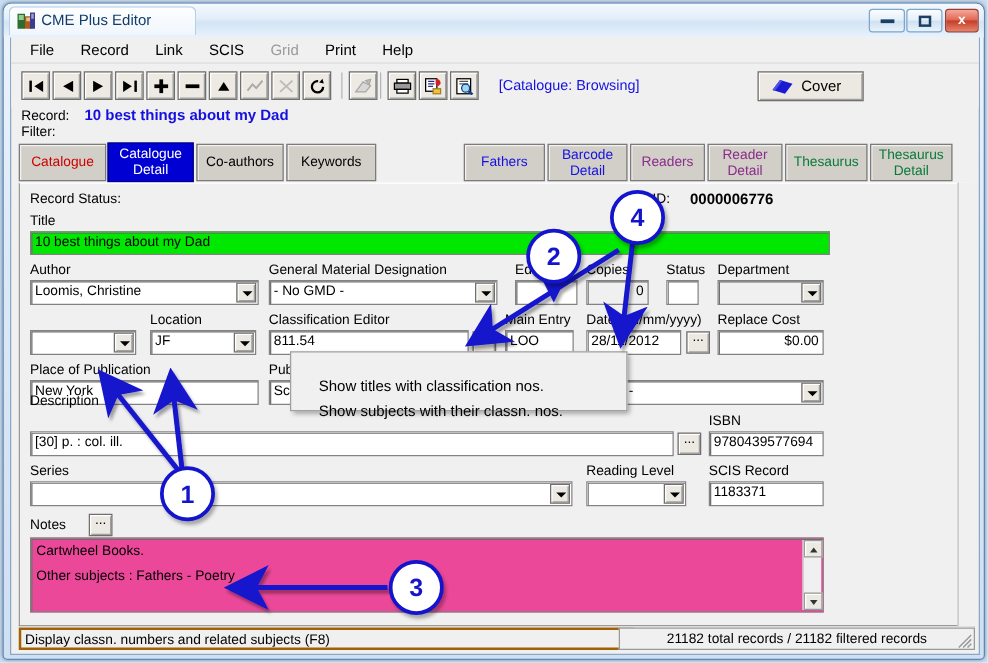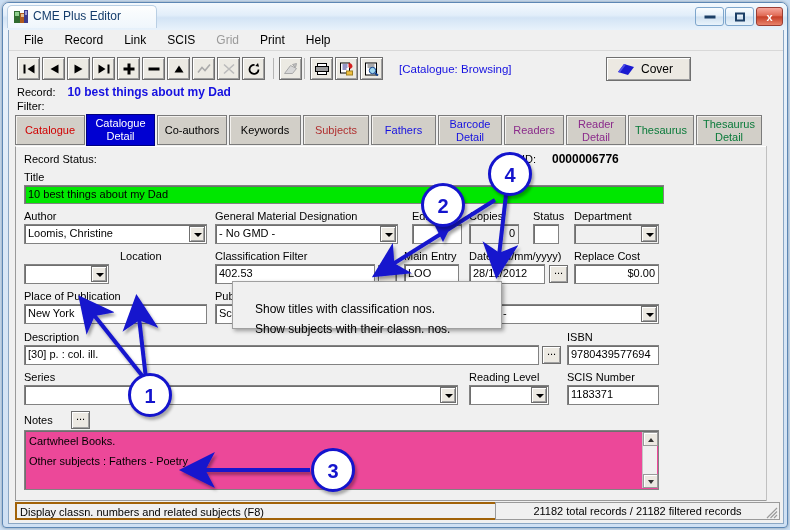--- a/index.html
+++ b/index.html
@@ -394,21 +394,20 @@
     <div id="filterrow">Filter:</div>
 
     <div id="tabstrip">
       <div class="tab" style="left:0px;width:70px;color:#d00000;padding-top:8px">Catalogue</div>
       <div class="tab sel" style="left:71px;width:69px">
         <div>Catalogue</div>
         <div>Detail</div>
       </div>
       <div class="tab" style="left:142px;width:70px;padding-top:8px">Co-authors</div>
       <div class="tab" style="left:214px;width:72px;padding-top:8px">Keywords</div>
-      <div class="tab" style="left:288px;width:66px;color:#b03030;padding-top:8px">Subjects</div>
       <div class="tab" style="left:356px;width:65px;color:#1510e0;padding-top:8px">Fathers</div>
       <div class="tab" style="left:423px;width:64px;color:#1510e0">
         <div>Barcode</div>
         <div>Detail</div>
       </div>
       <div class="tab" style="left:489px;width:60px;color:#8b2b8b;padding-top:8px">Readers</div>
       <div class="tab" style="left:551px;width:60px;color:#8b2b8b">
         <div>Reader</div>
         <div>Detail</div>
       </div>
@@ -456,23 +455,27 @@
         <span class="arrow"></span>
       </div>
 
       <div class="lbl" style="left:8px;top:117px">Site</div>
       <div class="combo" style="left:8px;top:117px;width:85px;height:20px">
         <span></span>
         <span class="arrow"></span>
       </div>
 
       <div class="lbl" style="left:104px;top:103px">Location</div>
-
-      <div class="lbl" style="left:199px;top:103px">Classification Filter</div>
-      <div class="fld" style="left:199px;top:117px;width:160px;height:20px">402.53</div>
+      <div class="combo" style="left:104px;top:117px;width:85px;height:20px">
+        <span>JF</span>
+        <span class="arrow"></span>
+      </div>
+
+      <div class="lbl" style="left:199px;top:103px">Classification Editor</div>
+      <div class="fld" style="left:199px;top:117px;width:160px;height:20px">811.54</div>
       <div class="dots" style="left:362px;top:118px">...</div>
 
       <div class="lbl" style="left:388px;top:103px">Main Entry</div>
       <div class="fld" style="left:388px;top:117px;width:55px;height:20px">LOO</div>
 
       <div class="lbl" style="left:453px;top:103px">Date (dd/mm/yyyy)</div>
       <div class="fld" style="left:453px;top:117px;width:76px;height:20px">28/11/2012</div>
       <div class="dots" style="left:533px;top:118px">...</div>
 
       <div class="lbl" style="left:558px;top:103px">Replace Cost</div>
@@ -482,40 +485,40 @@
       <div class="fld" style="left:8px;top:157px;width:183px;height:20px">New York</div>
 
       <div class="lbl" style="left:199px;top:143px">Publisher</div>
       <div class="fld" style="left:199px;top:157px;width:183px;height:20px">Sch</div>
 
       <div class="combo" style="left:420px;top:157px;width:223px;height:20px">
         <span>- No country -</span>
         <span class="arrow"></span>
       </div>
 
-      <div class="lbl" style="left:8px;top:184px">Description</div>
+      <div class="lbl" style="left:8px;top:168px">Description</div>
       <div class="fld" style="left:8px;top:198px;width:515px;height:20px">[30] p. : col. ill.</div>
       <div class="dots" style="left:526px;top:199px">...</div>
 
       <div class="lbl" style="left:551px;top:184px">ISBN</div>
       <div class="fld" style="left:551px;top:198px;width:92px;height:20px">9780439577694</div>
 
       <div class="lbl" style="left:8px;top:224px">Series</div>
       <div class="combo" style="left:8px;top:238px;width:434px;height:20px">
         <span></span>
         <span class="arrow"></span>
       </div>
 
       <div class="lbl" style="left:453px;top:224px">Reading Level</div>
       <div class="combo" style="left:453px;top:238px;width:80px;height:20px">
         <span></span>
         <span class="arrow"></span>
       </div>
 
-      <div class="lbl" style="left:551px;top:224px">SCIS Number</div>
+      <div class="lbl" style="left:551px;top:224px">SCIS Record</div>
       <div class="fld" style="left:551px;top:238px;width:92px;height:20px">1183371</div>
 
       <div class="lbl" style="left:8px;top:267px">Notes</div>
       <div class="dots" style="left:55px;top:264px">...</div>
 
       <div id="notes-area" style="left:8px;top:283px;width:635px;height:60px">
         <div>Cartwheel Books.</div>
         <div style="height:3px"></div>
         <div>Other subjects : Fathers - Poetry</div>
         <div id="notes-scroll">

